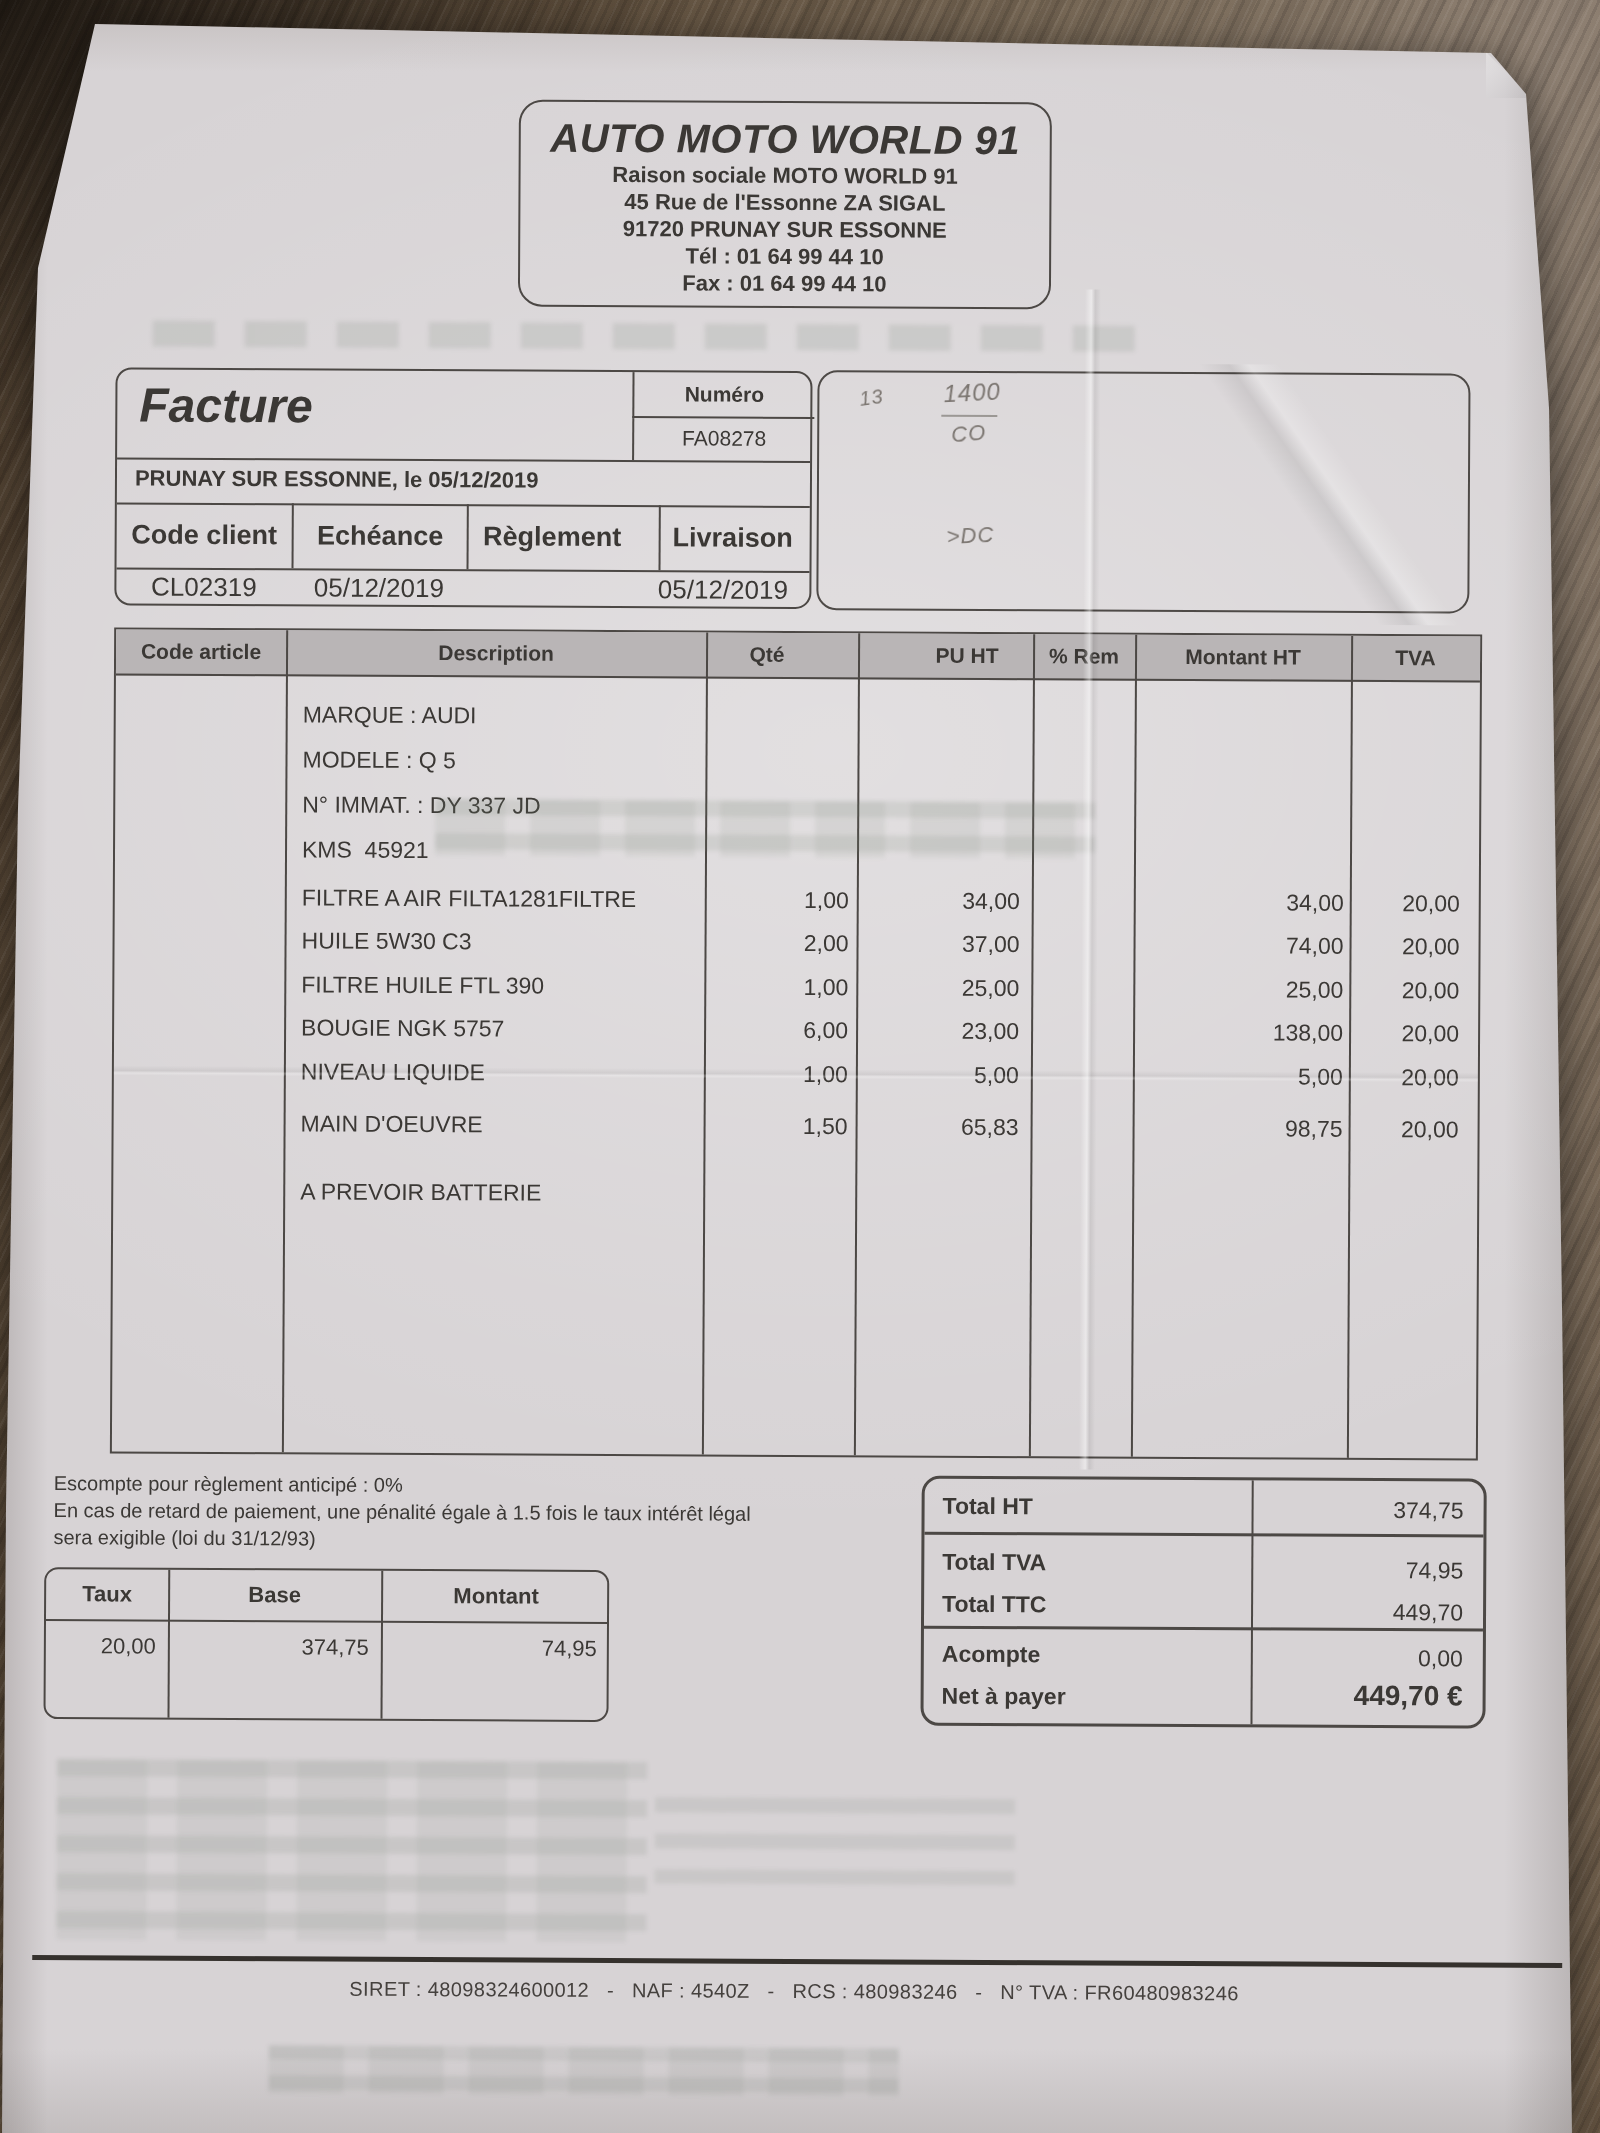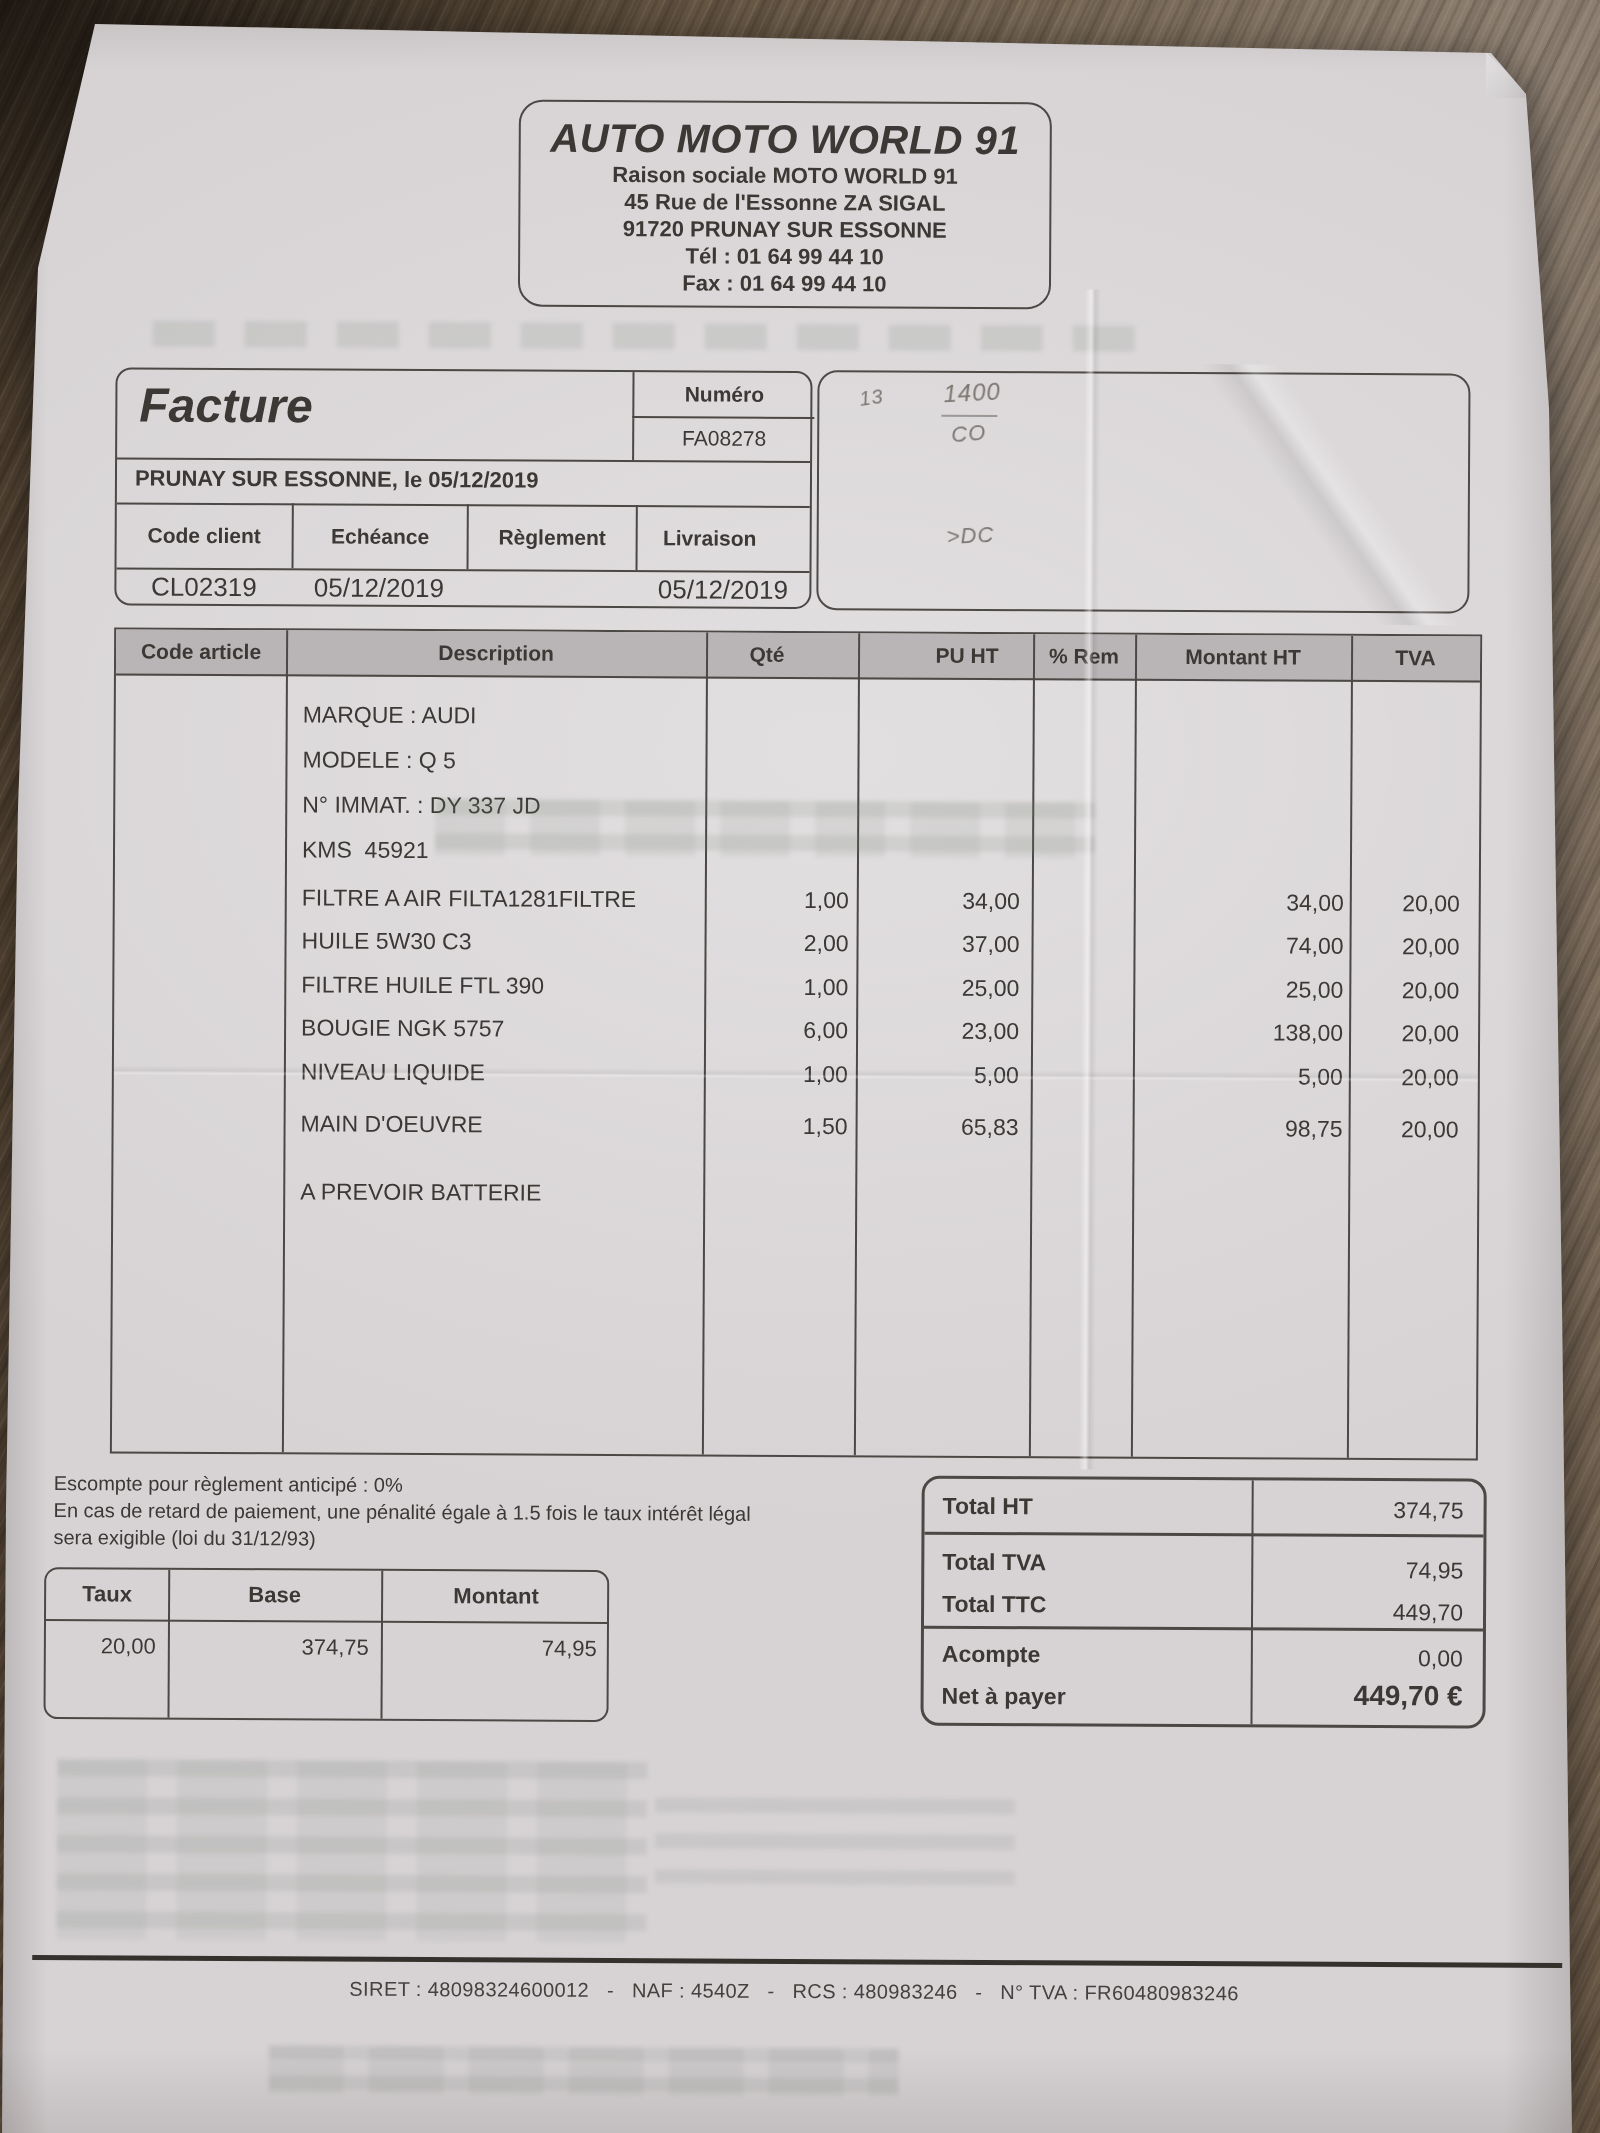--- a/index.html
+++ b/index.html
@@ -45,21 +45,21 @@
     border:2.5px solid var(--line);border-radius:16px;box-sizing:border-box;}
   .fact-title{position:absolute;left:22px;top:8px;font-size:48px;font-weight:bold;font-style:italic;}
   .numero-cell{position:absolute;left:515px;top:0;width:180px;height:44px;
     border-left:2px solid var(--line);border-bottom:2px solid var(--line);
     text-align:center;line-height:44px;font-weight:bold;font-size:21px;}
   .numero-value{position:absolute;left:515px;top:46px;width:180px;height:42px;
     border-left:2px solid var(--line);text-align:center;line-height:40px;font-size:21px;}
   .fb-hr{position:absolute;left:0;width:100%;height:2px;background:var(--line);}
   .place-date{position:absolute;left:18px;top:96px;font-size:22px;font-weight:bold;}
   .fb-th{position:absolute;top:133px;height:65px;line-height:65px;text-align:center;
-    font-weight:bold;font-size:21px;box-sizing:border-box;}
+    font-weight:bold;font-size:27px;box-sizing:border-box;}
   .fb-th.b{border-left:2px solid var(--line);}
   .fb-val{position:absolute;top:200px;height:34px;line-height:34px;text-align:center;font-size:26px;}
 
   
   .hand-box{position:absolute;left:815px;top:362px;width:653px;height:240px;
     border:2.5px solid #4e4a47;border-radius:20px;box-sizing:border-box;}
   .hw{position:absolute;font-style:italic;color:var(--handwriting);opacity:.85;
     filter:blur(0.3px);letter-spacing:1px;}
 
   
@@ -133,21 +133,21 @@
   <div class="fact-box">
     <div class="fact-title">Facture</div>
     <div class="numero-cell">Numéro</div>
     <div class="numero-value">FA08278</div>
     <div class="fb-hr" style="top:88px;"></div>
     <div class="place-date">PRUNAY SUR ESSONNE, le 05/12/2019</div>
     <div class="fb-hr" style="top:133px;"></div>
     <div class="fb-th" style="left:0;width:175px;">Code client</div>
     <div class="fb-th b" style="left:175px;width:175px;">Echéance</div>
     <div class="fb-th b" style="left:350px;width:169px;">Règlement</div>
-    <div class="fb-th b" style="left:519px;width:146px;">Livraison</div>
+    <div class="fb-th b" style="left:542px;width:146px;">Livraison</div>
     <div class="fb-hr" style="top:198px;"></div>
     <div class="fb-val" style="left:0;width:175px;">CL02319</div>
     <div class="fb-val" style="left:175px;width:175px;">05/12/2019</div>
     <div class="fb-val" style="left:350px;width:169px;"></div>
     <div class="fb-val" style="left:519px;width:175px;">05/12/2019</div>
   </div>
 
   <div class="hand-box">
     <div class="hw" style="left:40px;top:14px;font-size:20px;transform:rotate(-8deg);">13</div>
     <div class="hw" style="left:124px;top:6px;font-size:24px;transform:rotate(-3deg);">1400</div>

